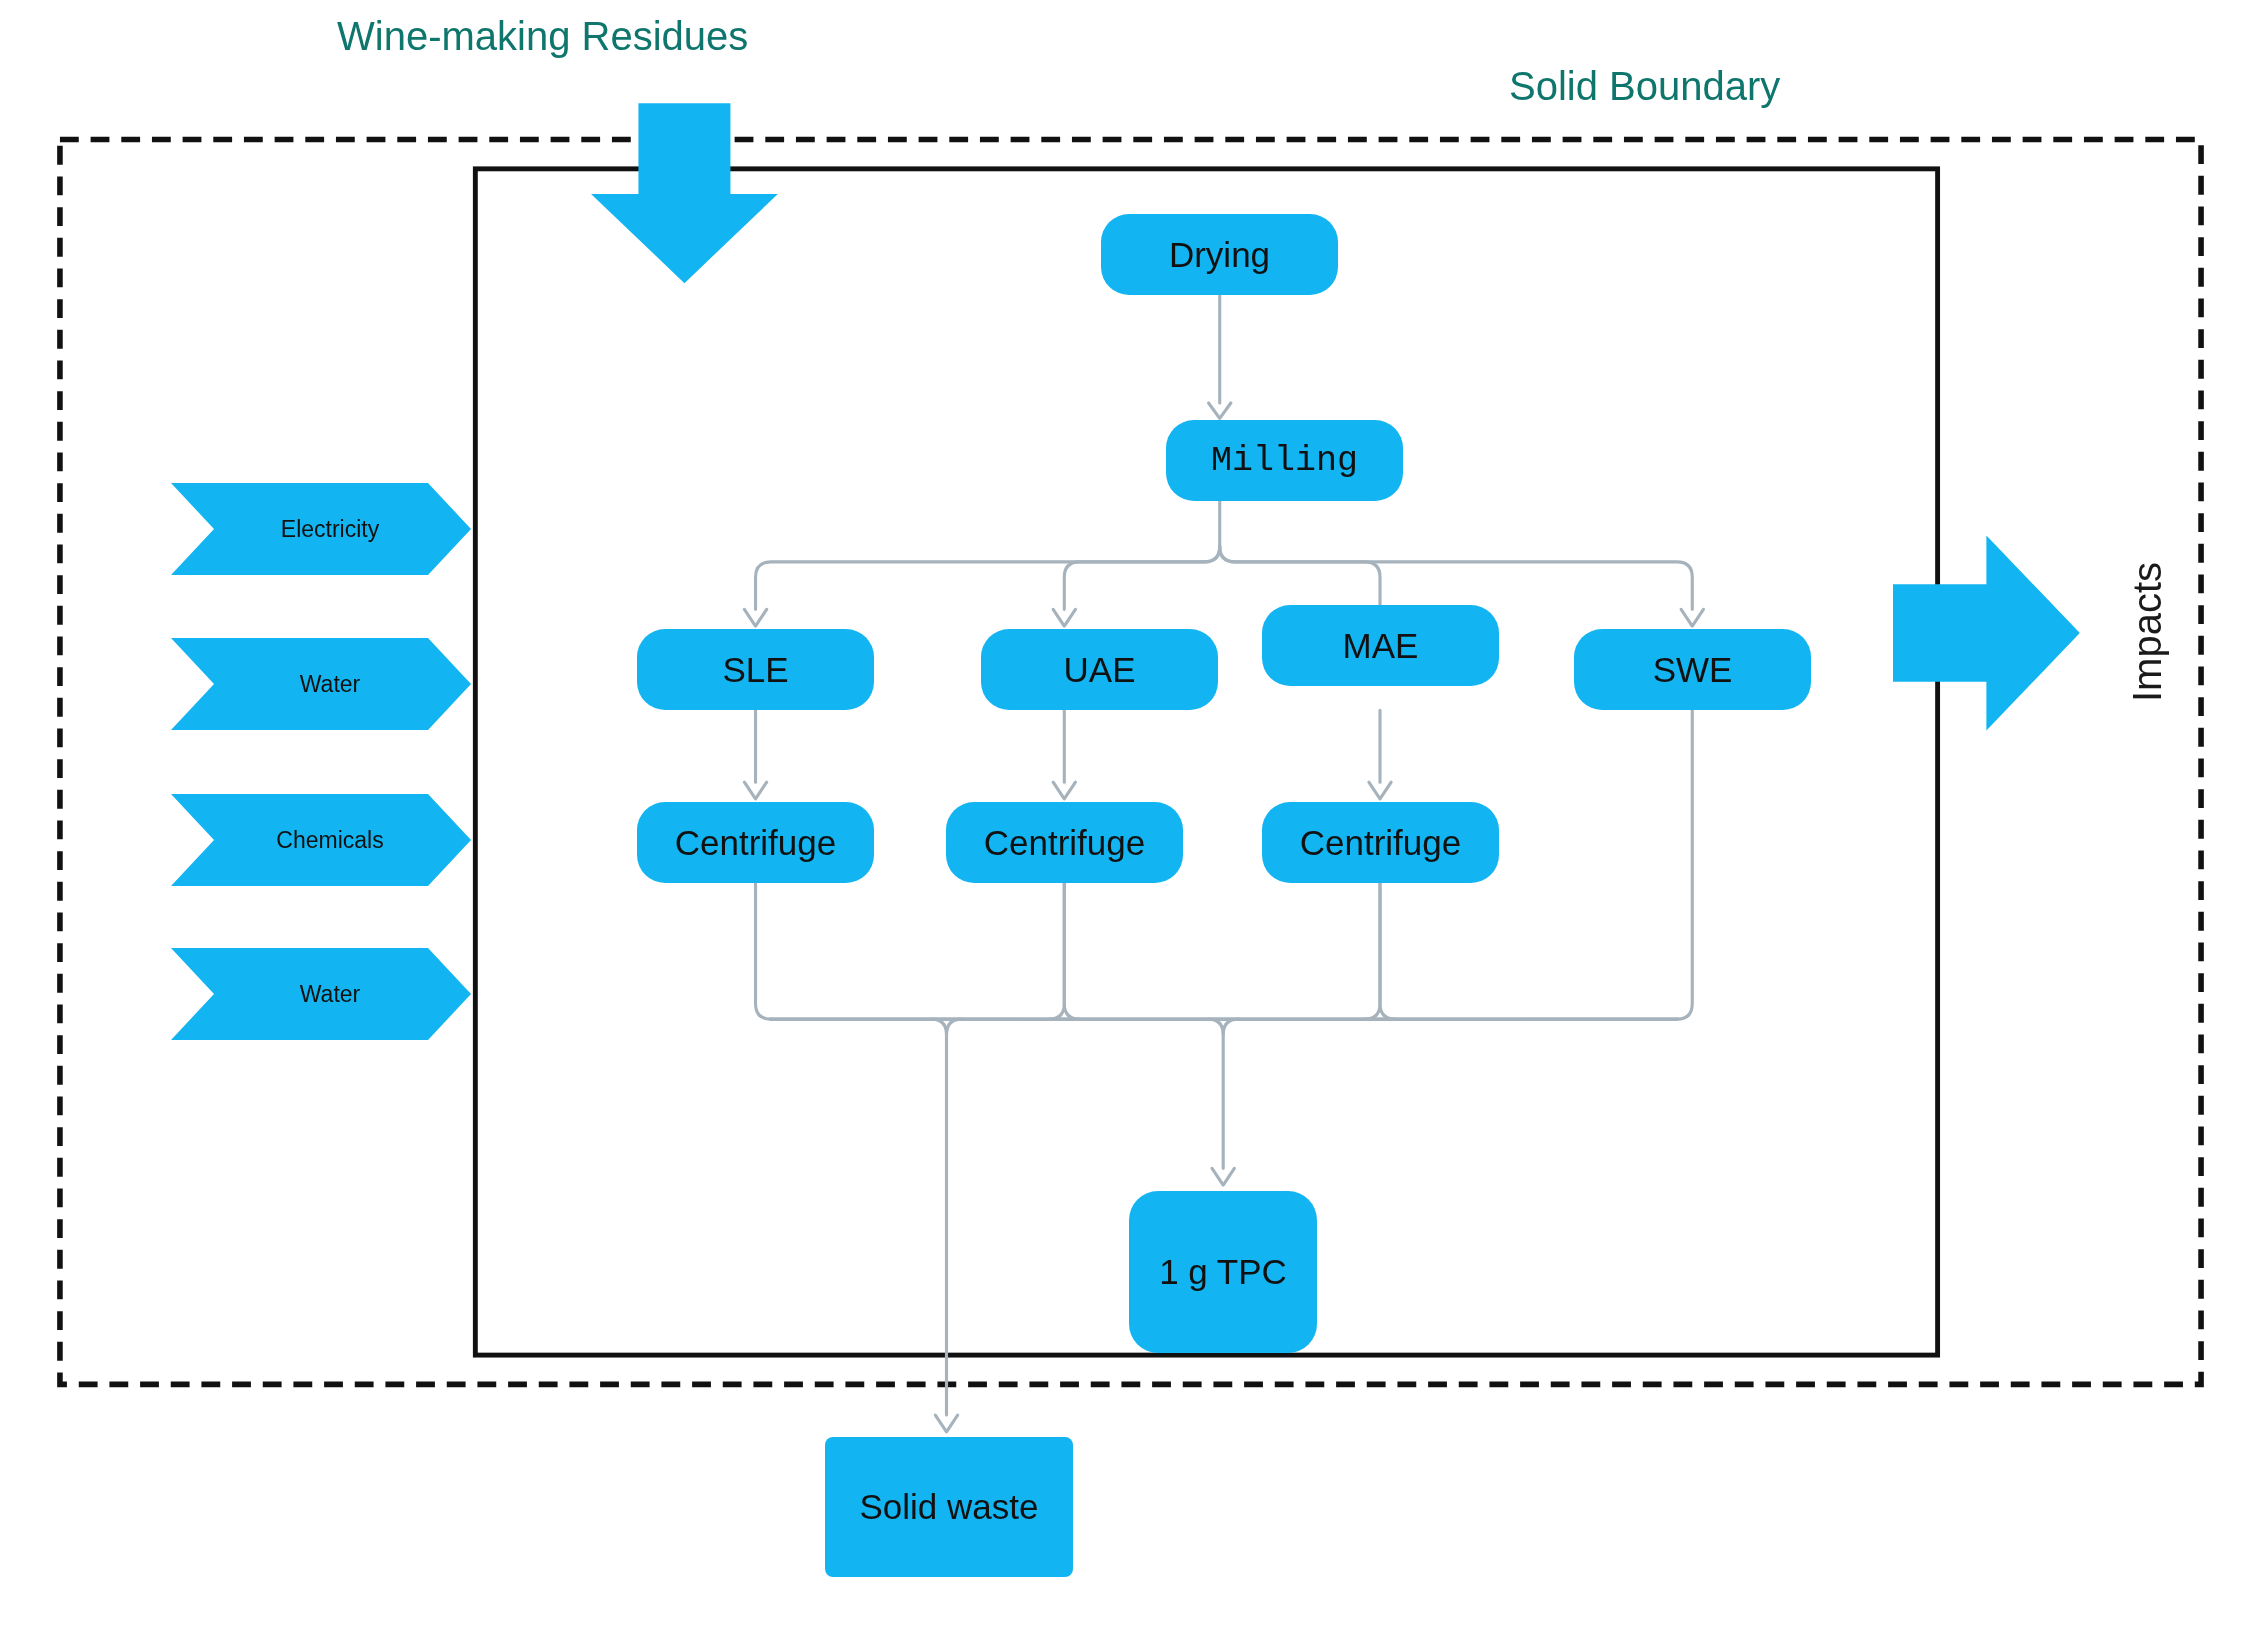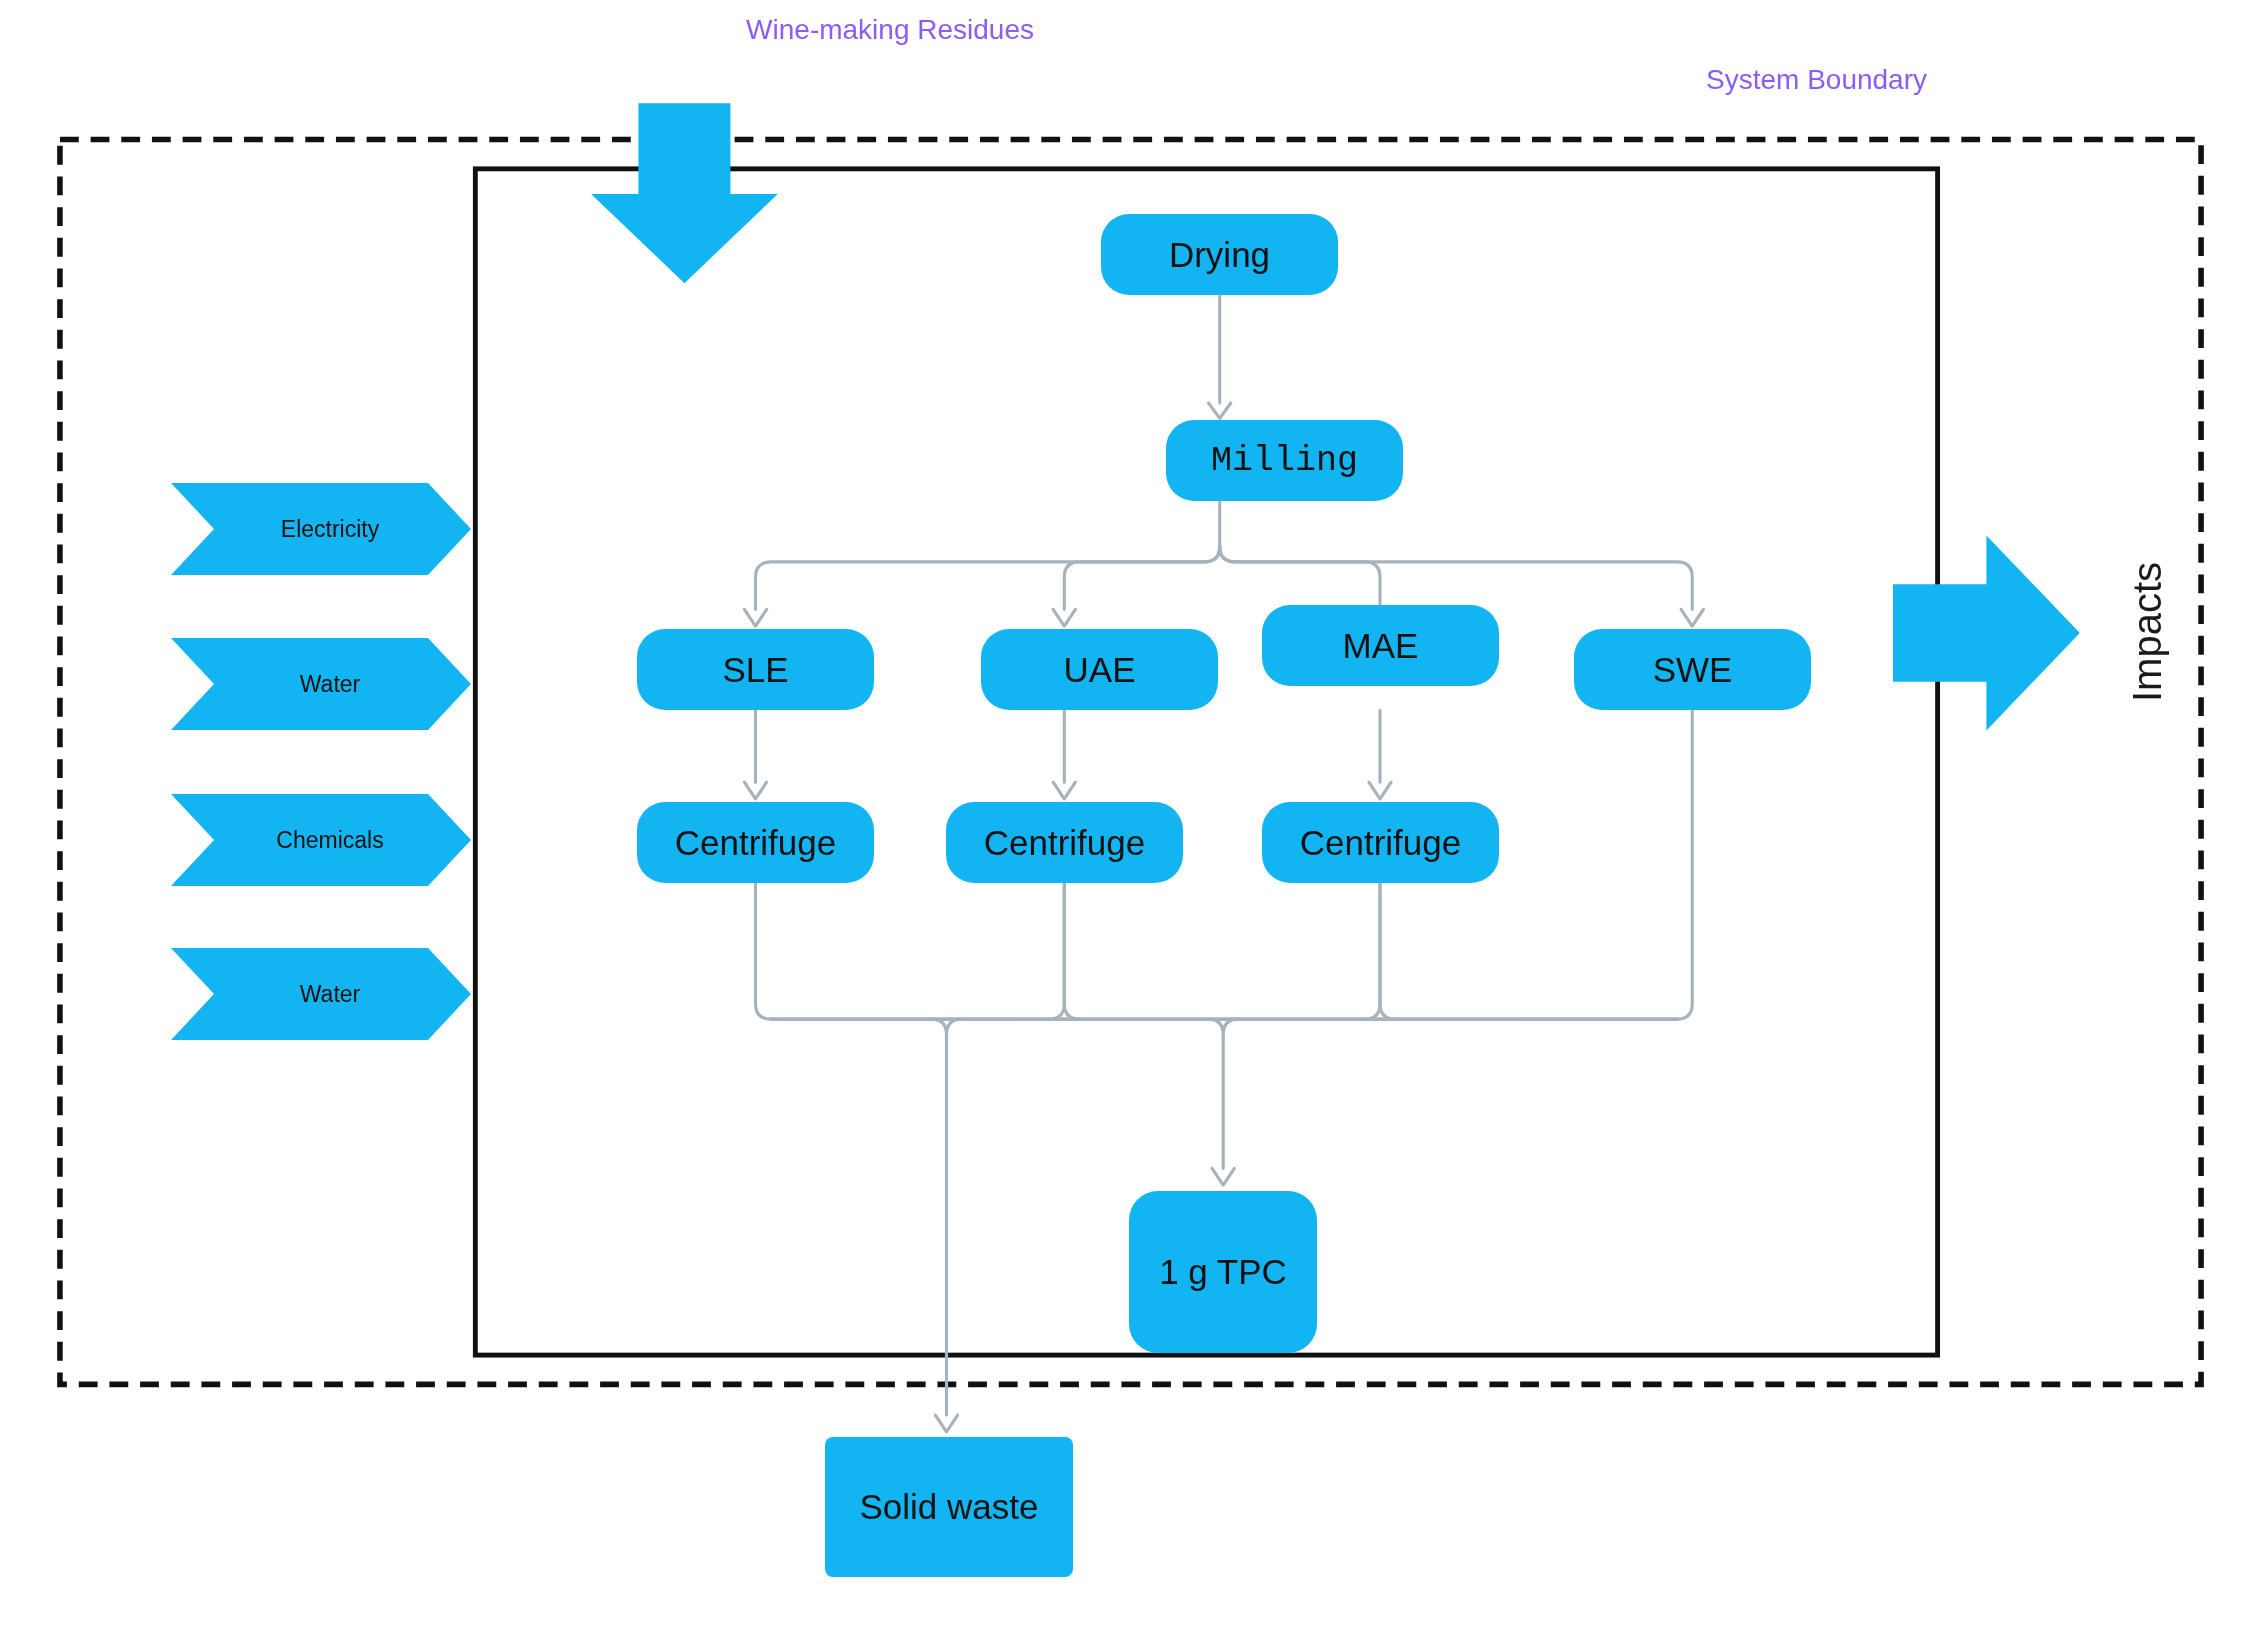--- a/index.html
+++ b/index.html
@@ -9,23 +9,23 @@
     height: 1648px;
     background: #ffffff;
     font-family: "Liberation Sans", sans-serif;
     color: #1a1a1a;
     overflow: hidden;
   }
   svg.layer { position: absolute; left: 0; top: 0; }
 
   .caption {
     position: absolute;
-    font-size: 28px;
-    color: #8b5cf6;
-    text-align: right;
+    font-size: 40px;
+    color: #0f766e;
+    text-align: left;
     white-space: nowrap;
   }
 
   .node {
     position: absolute;
     background: var(--accent);
     color: #111111;
     display: flex;
     align-items: center;
     justify-content: center;
@@ -118,21 +118,21 @@
       <path d="M1777,1462 Q1755,1462 1755,1484"></path>
       <path d="M1739,1676 L1755,1700 L1771,1676"></path>
     </g>
 
     <path d="M916,148 H1048 V278 H1116 L982,406 L848,278 H916 Z" fill="#12B5F1"></path>
 
     <path d="M2716,838 H2850 V768 L2984,908 L2850,1048 V978 H2716 Z" fill="#12B5F1"></path>
   </svg>
 
   <div class="caption" style="left:337px; top:14px; width:697px;">Wine-making Residues</div>
-  <div class="caption" style="left:1509px; top:64px; width:418px;">System Boundary</div>
+  <div class="caption" style="left:1509px; top:64px; width:418px;">Solid Boundary</div>
 
   <div class="chevron" style="top:483px;">
     <span>Electricity</span>
   </div>
   <div class="chevron" style="top:638px;">
     <span>Water</span>
   </div>
   <div class="chevron" style="top:794px;">
     <span>Chemicals</span>
   </div>

